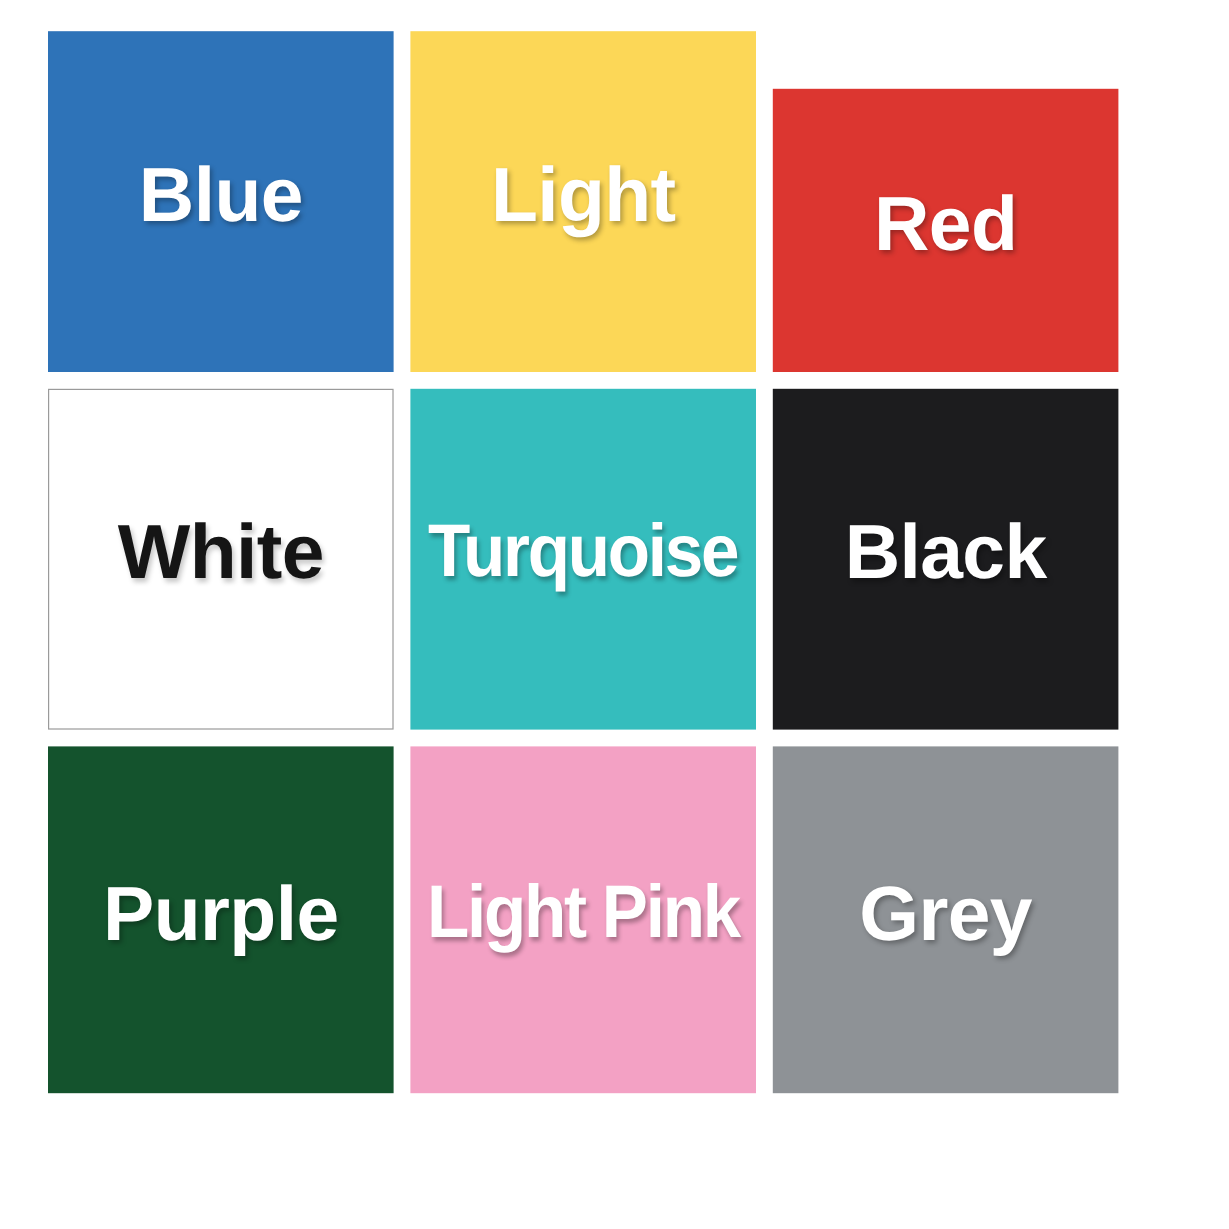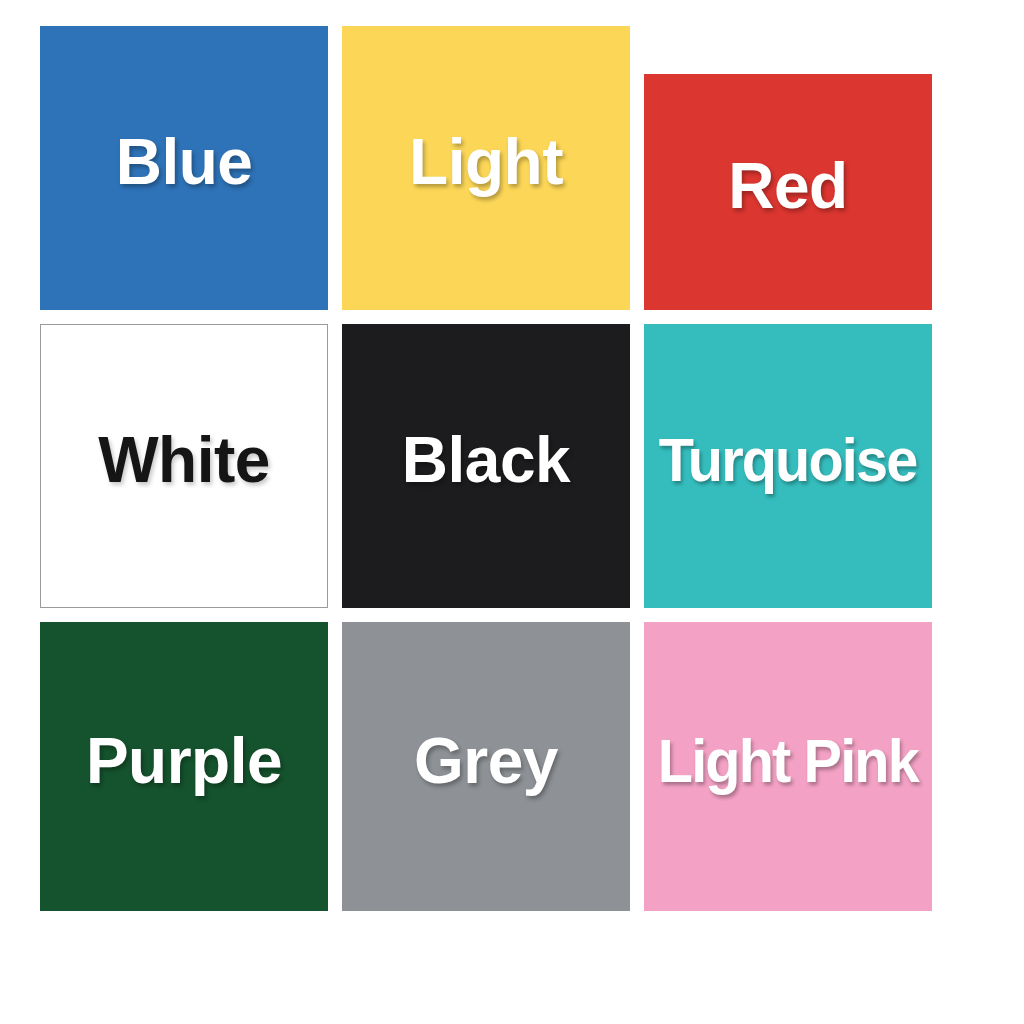--- a/index.html
+++ b/index.html
@@ -66,28 +66,28 @@
     </div>
     <div class="swatch" data-fit="normal" style="background: rgb(252, 215, 87);">
       <span class="swatch-label" style="color: rgb(255, 255, 255);">Light</span>
     </div>
     <div class="swatch" data-fit="normal" style="background: rgb(220, 54, 48); margin-top: 48px;">
       <span class="swatch-label" style="color: rgb(255, 255, 255);">Red</span>
     </div>
     <div class="swatch" data-fit="normal" data-dark-text="true" style="background: rgb(255, 255, 255); border: 1px solid rgb(154, 154, 154);">
       <span class="swatch-label" style="color: rgb(21, 21, 21);">White</span>
     </div>
+    <div class="swatch" data-fit="xwide" style="background: rgb(53, 189, 189);">
+      <span class="swatch-label" style="color: rgb(255, 255, 255);">Turquoise</span>
+    </div>
     <div class="swatch" data-fit="normal" style="background: rgb(28, 28, 30);">
       <span class="swatch-label" style="color: rgb(255, 255, 255);">Black</span>
-    </div>
-    <div class="swatch" data-fit="xwide" style="background: rgb(53, 189, 189);">
-      <span class="swatch-label" style="color: rgb(255, 255, 255);">Turquoise</span>
     </div>
     <div class="swatch" data-fit="normal" style="background: #14532d;">
       <span class="swatch-label" style="color: rgb(255, 255, 255);">Purple</span>
     </div>
+    <div class="swatch" data-fit="xwide" style="background: rgb(243, 161, 196);">
+      <span class="swatch-label" style="color: rgb(255, 255, 255);">Light Pink</span>
+    </div>
     <div class="swatch" data-fit="normal" style="background: rgb(142, 146, 150);">
       <span class="swatch-label" style="color: rgb(255, 255, 255);">Grey</span>
-    </div>
-    <div class="swatch" data-fit="xwide" style="background: rgb(243, 161, 196);">
-      <span class="swatch-label" style="color: rgb(255, 255, 255);">Light Pink</span>
     </div>
   </div>
 
 </body></html>

